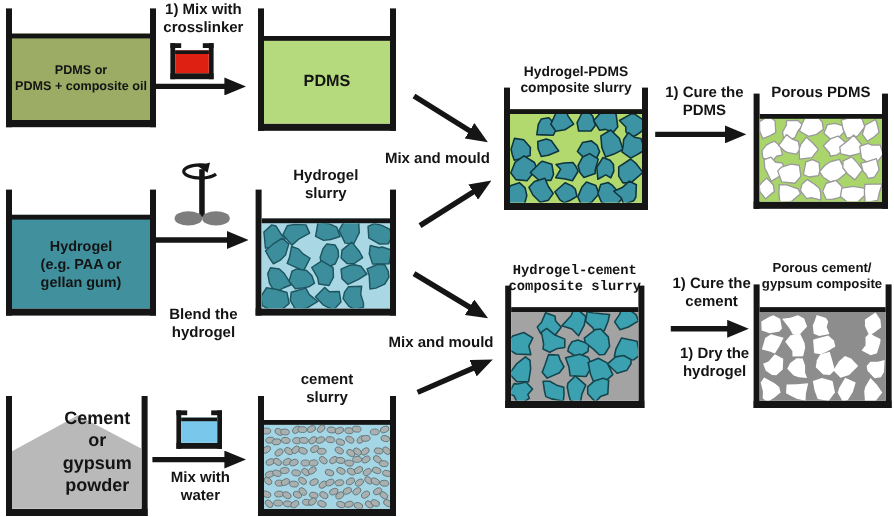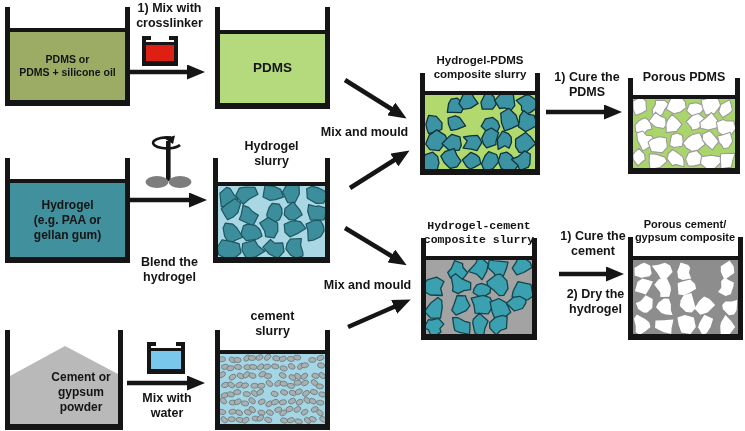--- a/index.html
+++ b/index.html
@@ -51,38 +51,38 @@
   .blender svg { width:100%; height:100%; display:block; }
 </style>
 </head>
 <body>
 
 <div class="canvas">
 
   <div class="beaker bk-pdms-raw" style="left:5px;top:7px;width:125px;height:99px;">
     <div class="liquid" style="top:21px;">
       <div class="in-label" style="font-size:10.5px;">PDMS or
-PDMS + silicone oil</div>
+PDMS + composite oil</div>
     </div>
   </div>
 
   <div class="beaker bk-hydrogel" style="left:5px;top:158px;width:125px;height:105px;">
     <div class="liquid" style="top:21px;">
       <div class="in-label" style="font-size:12px;">Hydrogel
 (e.g. PAA or
 gellan gum)</div>
     </div>
   </div>
 
   <div class="beaker bk-cement-raw" style="left:5px;top:330px;width:118px;height:100px;">
     <div class="liquid" style="top:0;border-top:none;">
       <svg viewBox="0 0 108 94" preserveAspectRatio="none">
         <polygon points="0,46 55,16 108,44 108,94 0,94" style="fill:var(--cement-powder)"></polygon>
       </svg>
-      <div class="in-label" style="font-size:12px;padding-left:34px;">Cement or
+      <div class="in-label" style="font-size:15px;padding-left:34px;">Cement or
 gypsum powder</div>
     </div>
   </div>
 
   <div class="lbl" style="left:112px;top:1px;width:115px;">1) Mix with
 crosslinker</div>
   <div class="beaker mini bk-crosslinker" style="left:142px;top:36px;width:36px;height:30px;">
     <span class="tick l"></span>
     <span class="tick r"></span>
     <div class="liquid" style="top:6px;"></div>
@@ -316,21 +316,21 @@
           <path d="M58.9,68.5L57.4,77.0L49.4,73.7L48.1,69.7L46.7,62.4L47.3,59.3L53.4,53.3L62.1,60.9Z" fill="#3ba0b0" stroke="#14454d" stroke-width="1.3" stroke-linejoin="round"></path>
           <path d="M80.5,68.3L74.4,70.5L70.2,75.0L63.8,68.1L63.7,62.4L69.3,57.4L76.6,55.3L81.2,56.9Z" fill="#3ba0b0" stroke="#14454d" stroke-width="1.3" stroke-linejoin="round"></path>
         </svg>
     </div>
   </div>
 
   <div class="lbl" style="left:537px;top:70px;width:100px;">1) Cure the
 PDMS</div>
   <div class="lbl" style="left:543px;top:229px;width:100px;">1) Cure the
 cement</div>
-  <div class="lbl" style="left:548px;top:287px;width:95px;">2) Dry the
+  <div class="lbl" style="left:548px;top:287px;width:95px;">1) Dry the
 hydrogel</div>
 
   <div class="lbl" style="left:624px;top:70px;width:120px;">Porous PDMS</div>
   <div class="beaker bk-porous-pdms" style="left:628px;top:78px;width:112px;height:96px;">
     <div class="liquid" style="top:17px;">
       <svg id="svg-porous-pdms" viewBox="0 0 102 69" preserveAspectRatio="none">
           <path d="M13.5,11.5L8.4,14.2L2.7,16.6L0.1,10.4L-0.1,2.3L7.6,-2.3L12.9,1.9Z" fill="#ffffff" stroke="#9a9a9a" stroke-width="1.1" stroke-linejoin="round"></path>
           <path d="M31.9,10.3L29.6,15.5L23.6,18.5L20.0,16.1L19.1,10.9L22.4,5.2L22.4,1.5L31.7,1.3L36.1,5.2Z" fill="#ffffff" stroke="#9a9a9a" stroke-width="1.1" stroke-linejoin="round"></path>
           <path d="M53.2,8.8L47.5,13.0L40.8,14.7L33.2,10.2L35.7,3.5L38.9,-2.7L45.6,-5.0L52.2,2.7Z" fill="#ffffff" stroke="#9a9a9a" stroke-width="1.1" stroke-linejoin="round"></path>
           <path d="M70.9,10.5L64.0,17.6L58.8,16.6L53.6,12.1L56.4,4.9L63.2,3.8L70.8,6.4Z" fill="#ffffff" stroke="#9a9a9a" stroke-width="1.1" stroke-linejoin="round"></path>

